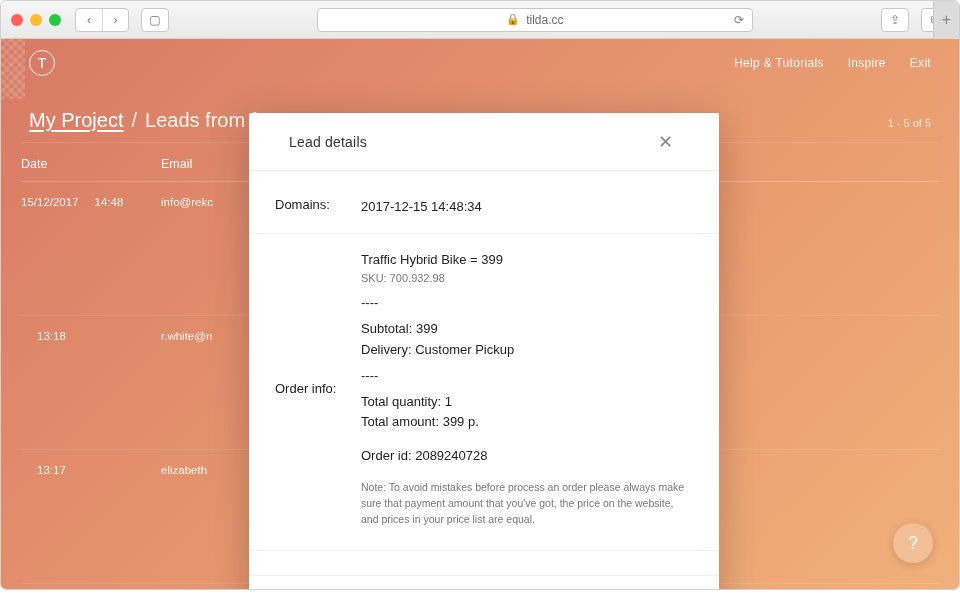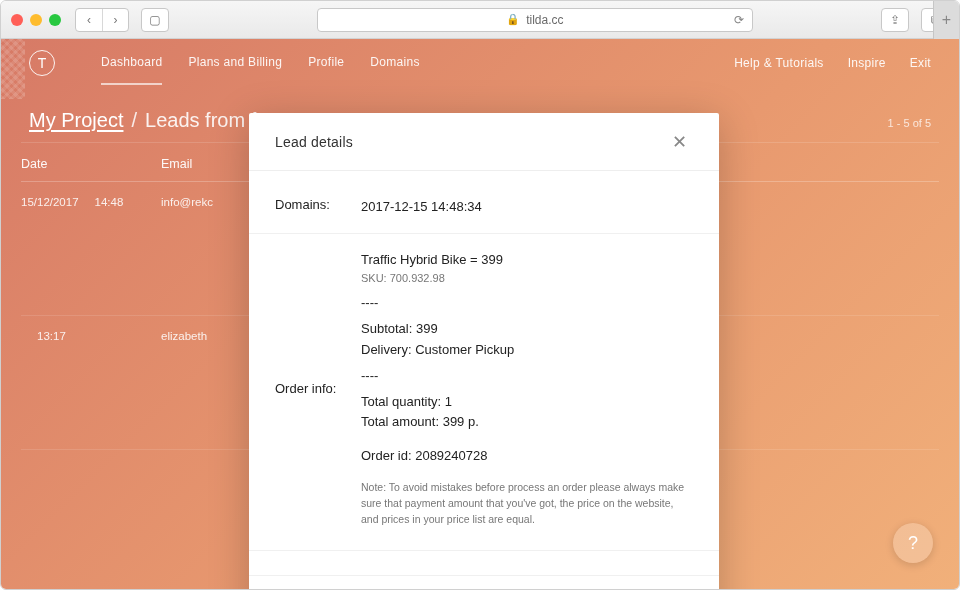--- a/index.html
+++ b/index.html
@@ -77,21 +77,21 @@
     font-size:18px; box-shadow: 0 2px 8px rgba(0,0,0,.15);
   }
   
   .modal {
     position:absolute; top:74px; left:248px; width:470px; height:520px;
     background:#fff; border-radius:2px; box-shadow: 0 8px 40px rgba(0,0,0,.22);
     color:#333; display:flex; flex-direction:column; overflow:hidden;
   }
   .m-head {
     height:58px; display:flex; align-items:center; justify-content:space-between;
-    padding: 0 26px; border-bottom:1px solid #eee;
+    padding: 0 40px; border-bottom:1px solid #eee;
   }
   .m-title { font-size:14px; letter-spacing:.2px; color:#333; }
   .m-close { font-size:18px; color:#888; cursor:pointer; padding:6px; }
   .m-body { padding: 10px 0 0; overflow:hidden; flex:1; }
   .m-row { display:flex; padding: 16px 26px; border-bottom:1px solid #f0f0f0; font-size:13px; }
   .m-row.tall { padding-top:16px; padding-bottom:22px; }
   .m-label { width:86px; color:#222; }
   .m-val { flex:1; color:#222; line-height:1.55; }
   .m-val .sku, .m-val .opt { font-size:11px; color:#777; }
   .m-val .sep { margin:6px 0; }
@@ -128,26 +128,20 @@
         <div class="tb-btn">⧉</div>
       </div>
     <div class="tab-plus">+</div>
   </div>
 
   <div class="app">
     <div class="chevpat"></div>
 
     <div class="topnav">
       <div class="logo">T</div>
-      <div class="nav-left">
-        <span class="nav-item active">Dashboard</span>
-        <span class="nav-item">Plans and Billing</span>
-        <span class="nav-item">Profile</span>
-        <span class="nav-item">Domains</span>
-      </div>
       <div class="nav-right">
         <span class="nav-item">Help &amp; Tutorials</span>
         <span class="nav-item">Inspire</span>
         <span class="nav-item">Exit</span>
       </div>
     </div>
 
     <div class="crис">
       <span class="crumb-main">My Project</span>
       <span class="crumb-sep">/</span>
@@ -167,20 +161,31 @@
           <span>15/12/2017</span>
           <span>14:48</span>
         </div>
         <div class="col-email">info@rekc</div>
         <div class="col-data">
           <div>Delivery: Customer Pickup</div>
           <div>Form name: Cart</div>
         </div>
       </div>
 
+      <div class="row">
+        <div class="col-date">
+          <span></span>
+          <span>13:18</span>
+        </div>
+        <div class="col-email">r.white@n</div>
+        <div class="col-data">
+          <div>Delivery: Standart Shipping $10=10</div>
+          <div>Form name: Cart</div>
+        </div>
+      </div>
 
       <div class="row">
         <div class="col-date">
           <span></span>
           <span>13:17</span>
         </div>
         <div class="col-email">elizabeth</div>
         <div class="col-data">
           <div>Delivery: Customer Pickup</div>
           <div>Form name: Cart</div>

